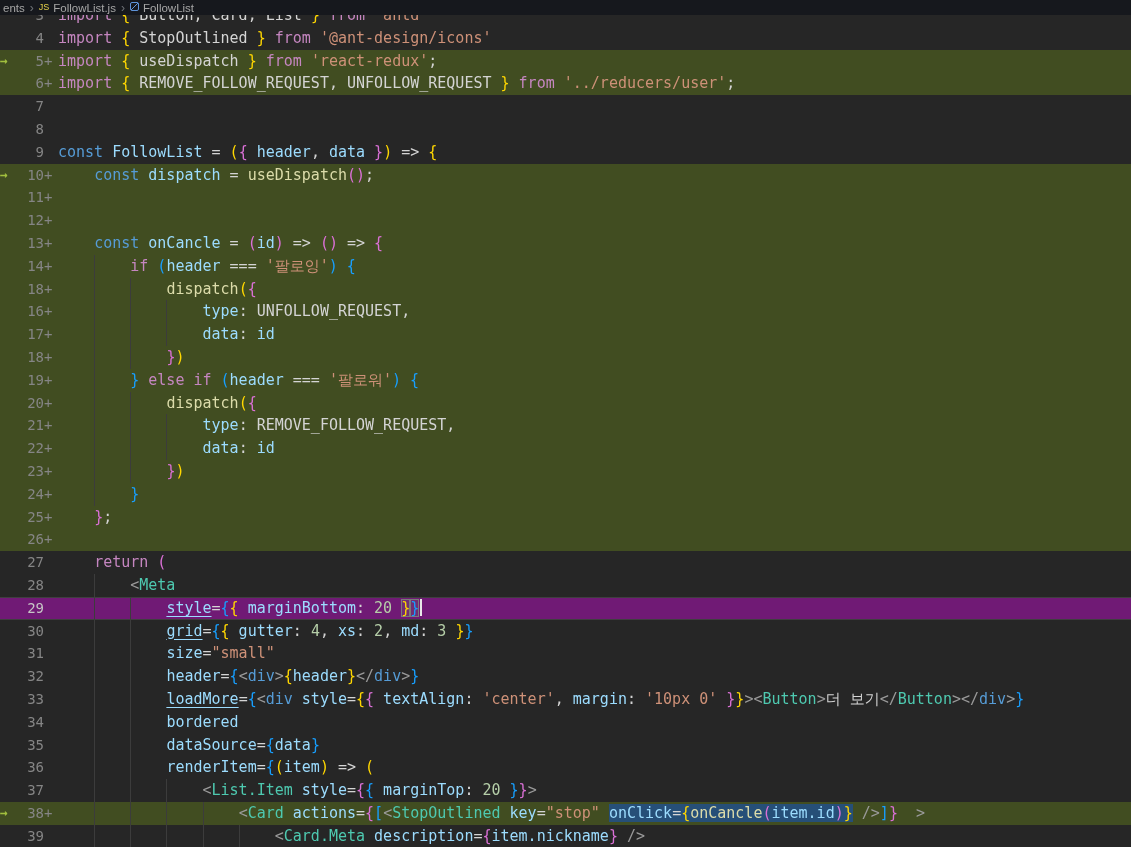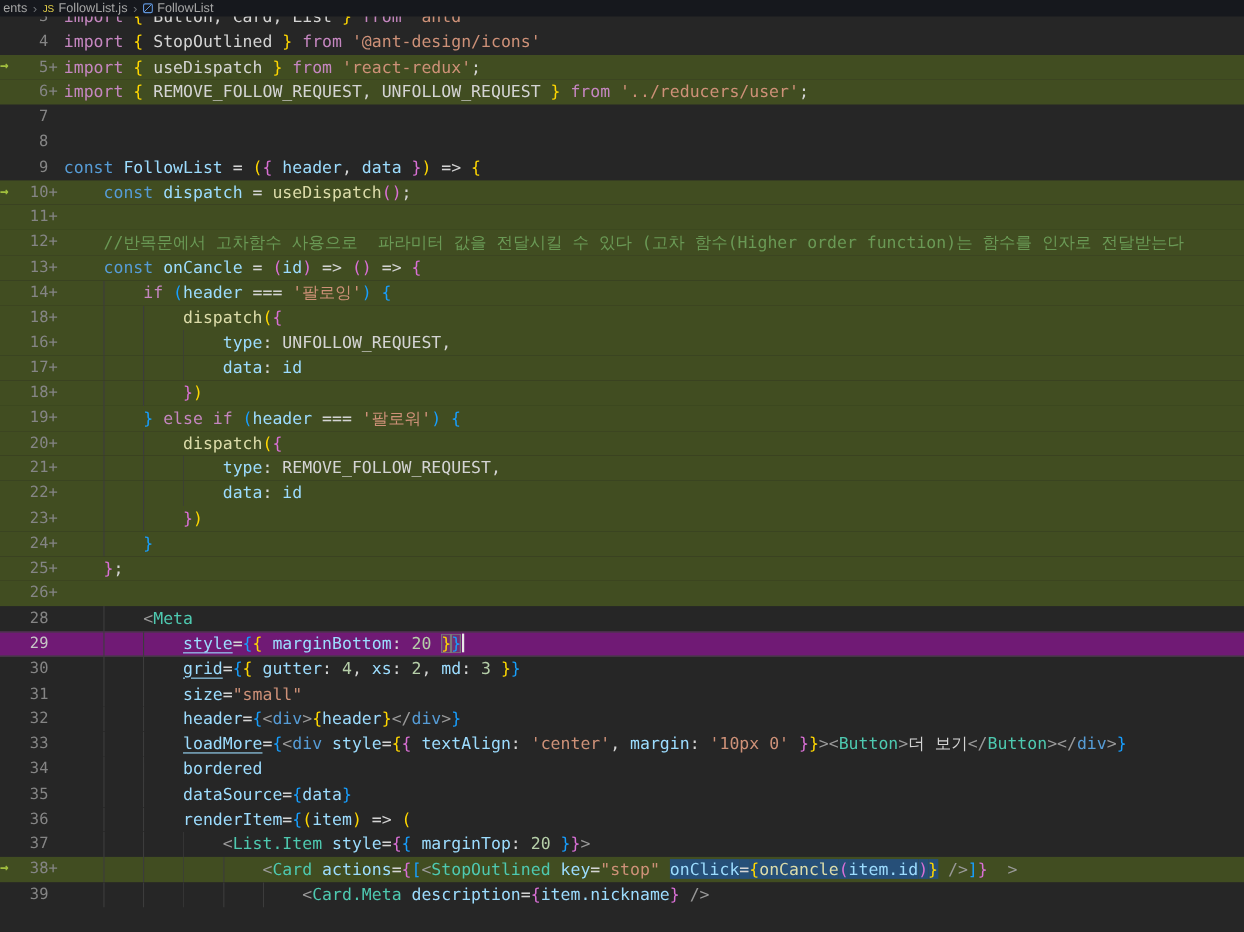--- a/index.html
+++ b/index.html
@@ -3,21 +3,21 @@
 <meta charset="utf-8">
 <style>
   html,body{margin:0;padding:0;}
   body{width:1131px;height:847px;overflow:hidden;background:var(--ui-editor_bg,#262626);}
   .screen{position:relative;width:1131px;height:847px;overflow:hidden;font-family:"DejaVu Sans Mono",monospace;}
 
   
   .breadcrumbs{position:absolute;top:0;left:0;right:0;height:15px;z-index:10;
     background:var(--ui-breadcrumb_bg,#16181d);display:flex;align-items:center;gap:4px;
     padding-left:3px;font-family:"Liberation Sans",sans-serif;font-size:11.5px;color:#a6a6a6;}
-  .bc-item{display:flex;align-items:center;gap:4px;cursor:pointer;}
+  .bc-item{display:flex;gap:4px;cursor:pointer;}
   .bc-sep{color:#6e7277;font-size:12px;margin:0 1px;}
   .js-icon{color:var(--ui-js_icon,#e8d44b);font-weight:normal;font-size:9px;letter-spacing:0;}
   .sym-icon{width:9px;height:9px;border:1.5px solid #5f93d8;border-radius:2px;display:inline-block;box-sizing:border-box;background:linear-gradient(135deg,transparent 45%,#5f93d8 45%,#5f93d8 55%,transparent 55%);}
 
   
   .editor{position:absolute;top:4px;left:0;right:0;}
   .line{display:flex;height:22.8px;line-height:22.8px;font-size:15px;white-space:pre;}
   .line.added{background:var(--ui-added_line_bg,#414d21);}
   .line.current{background:#701a75;box-shadow:inset 0 1px 0 var(--ui-current_line_border,#3f3f3f),inset 0 -1px 0 var(--ui-current_line_border,#3f3f3f);}
   .gutter{flex:0 0 53px;display:flex;align-items:center;color:var(--ui-line_number,#858585);font-size:14px;}
@@ -50,35 +50,36 @@
   <div class="editor">
       <div class="line"><div class="gutter"><span class="arrow"></span><span class="lnum">3</span><span class="plus"></span></div><div class="codeln"><span class="kw">import </span><span class="b0">{</span><span class="pl"> Button, Card, List </span><span class="b0">}</span><span class="pl"> </span><span class="kw">from</span><span class="pl"> </span><span class="sr">'antd'</span></div></div>
       <div class="line"><div class="gutter"><span class="arrow"></span><span class="lnum">4</span><span class="plus"></span></div><div class="codeln"><span class="kw">import </span><span class="b0">{</span><span class="pl"> StopOutlined </span><span class="b0">}</span><span class="pl"> </span><span class="kw">from</span><span class="pl"> </span><span class="sr">'@ant-design/icons'</span></div></div>
       <div class="line added"><div class="gutter"><span class="arrow">→</span><span class="lnum">5</span><span class="plus">+</span></div><div class="codeln"><span class="kw">import </span><span class="b0">{</span><span class="pl"> useDispatch </span><span class="b0">}</span><span class="pl"> </span><span class="kw">from</span><span class="pl"> </span><span class="sr">'react-redux'</span><span class="pl">;</span></div></div>
       <div class="line added"><div class="gutter"><span class="arrow"></span><span class="lnum">6</span><span class="plus">+</span></div><div class="codeln"><span class="kw">import </span><span class="b0">{</span><span class="pl"> REMOVE_FOLLOW_REQUEST, UNFOLLOW_REQUEST </span><span class="b0">}</span><span class="pl"> </span><span class="kw">from</span><span class="pl"> </span><span class="sr">'../reducers/user'</span><span class="pl">;</span></div></div>
       <div class="line"><div class="gutter"><span class="arrow"></span><span class="lnum">7</span><span class="plus"></span></div><div class="codeln"></div></div>
       <div class="line"><div class="gutter"><span class="arrow"></span><span class="lnum">8</span><span class="plus"></span></div><div class="codeln"></div></div>
       <div class="line"><div class="gutter"><span class="arrow"></span><span class="lnum">9</span><span class="plus"></span></div><div class="codeln"><span class="st">const </span><span class="vb">FollowList </span><span class="pl">= </span><span class="b0">(</span><span class="b1">{</span><span class="vb"> header</span><span class="pl">, </span><span class="vb">data </span><span class="b1">}</span><span class="b0">)</span><span class="pl"> =&gt; </span><span class="b0">{</span></div></div>
       <div class="line added"><div class="gutter"><span class="arrow">→</span><span class="lnum">10</span><span class="plus">+</span></div><div class="codeln"><span class="ich f">    </span><span class="st">const </span><span class="vb">dispatch </span><span class="pl">= </span><span class="fn">useDispatch</span><span class="b1">(</span><span class="b1">)</span><span class="pl">;</span></div></div>
       <div class="line added"><div class="gutter"><span class="arrow"></span><span class="lnum">11</span><span class="plus">+</span></div><div class="codeln"></div></div>
-      <div class="line added"><div class="gutter"><span class="arrow"></span><span class="lnum">12</span><span class="plus">+</span></div><div class="codeln"><span class="ich f">    </span><span class="cm">//반목문에서 고차함수 사용으로  파라미터 값을 전달시킬 수 있다 (고차 함수(Higher order function)는 함수를 인자로 전달받는다</span></div></div>
+      <div class="line added"><div class="gutter"><span class="arrow"></span><span class="lnum">12</span><span class="plus">+</span></div><div class="codeln"><span class="ich f">    </span></div></div>
       <div class="line added"><div class="gutter"><span class="arrow"></span><span class="lnum">13</span><span class="plus">+</span></div><div class="codeln"><span class="ich f">    </span><span class="st">const </span><span class="vb">onCancle </span><span class="pl">= </span><span class="b1">(</span><span class="vb">id</span><span class="b1">)</span><span class="pl"> =&gt; </span><span class="b1">(</span><span class="b1">)</span><span class="pl"> =&gt; </span><span class="b1">{</span></div></div>
       <div class="line added"><div class="gutter"><span class="arrow"></span><span class="lnum">14</span><span class="plus">+</span></div><div class="codeln"><span class="ich f">    </span><span class="ich">    </span><span class="kw">if </span><span class="b2">(</span><span class="vb">header </span><span class="pl">=== </span><span class="sr">'팔로잉'</span><span class="b2">)</span><span class="pl"> </span><span class="b2">{</span></div></div>
       <div class="line added"><div class="gutter"><span class="arrow"></span><span class="lnum">18</span><span class="plus">+</span></div><div class="codeln"><span class="ich f">    </span><span class="ich">    </span><span class="ich">    </span><span class="fn">dispatch</span><span class="b0">(</span><span class="b1">{</span></div></div>
       <div class="line added"><div class="gutter"><span class="arrow"></span><span class="lnum">16</span><span class="plus">+</span></div><div class="codeln"><span class="ich f">    </span><span class="ich">    </span><span class="ich">    </span><span class="ich">    </span><span class="vb">type</span><span class="pl">: </span><span class="pl">UNFOLLOW_REQUEST</span><span class="pl">,</span></div></div>
       <div class="line added"><div class="gutter"><span class="arrow"></span><span class="lnum">17</span><span class="plus">+</span></div><div class="codeln"><span class="ich f">    </span><span class="ich">    </span><span class="ich">    </span><span class="ich">    </span><span class="vb">data</span><span class="pl">: </span><span class="vb">id</span></div></div>
       <div class="line added"><div class="gutter"><span class="arrow"></span><span class="lnum">18</span><span class="plus">+</span></div><div class="codeln"><span class="ich f">    </span><span class="ich">    </span><span class="ich">    </span><span class="b1">}</span><span class="b0">)</span></div></div>
       <div class="line added"><div class="gutter"><span class="arrow"></span><span class="lnum">19</span><span class="plus">+</span></div><div class="codeln"><span class="ich f">    </span><span class="ich">    </span><span class="b2">}</span><span class="pl"> </span><span class="kw">else if </span><span class="b2">(</span><span class="vb">header </span><span class="pl">=== </span><span class="sr">'팔로워'</span><span class="b2">)</span><span class="pl"> </span><span class="b2">{</span></div></div>
       <div class="line added"><div class="gutter"><span class="arrow"></span><span class="lnum">20</span><span class="plus">+</span></div><div class="codeln"><span class="ich f">    </span><span class="ich">    </span><span class="ich">    </span><span class="fn">dispatch</span><span class="b0">(</span><span class="b1">{</span></div></div>
       <div class="line added"><div class="gutter"><span class="arrow"></span><span class="lnum">21</span><span class="plus">+</span></div><div class="codeln"><span class="ich f">    </span><span class="ich">    </span><span class="ich">    </span><span class="ich">    </span><span class="vb">type</span><span class="pl">: </span><span class="pl">REMOVE_FOLLOW_REQUEST</span><span class="pl">,</span></div></div>
       <div class="line added"><div class="gutter"><span class="arrow"></span><span class="lnum">22</span><span class="plus">+</span></div><div class="codeln"><span class="ich f">    </span><span class="ich">    </span><span class="ich">    </span><span class="ich">    </span><span class="vb">data</span><span class="pl">: </span><span class="vb">id</span></div></div>
       <div class="line added"><div class="gutter"><span class="arrow"></span><span class="lnum">23</span><span class="plus">+</span></div><div class="codeln"><span class="ich f">    </span><span class="ich">    </span><span class="ich">    </span><span class="b1">}</span><span class="b0">)</span></div></div>
       <div class="line added"><div class="gutter"><span class="arrow"></span><span class="lnum">24</span><span class="plus">+</span></div><div class="codeln"><span class="ich f">    </span><span class="ich">    </span><span class="b2">}</span></div></div>
       <div class="line added"><div class="gutter"><span class="arrow"></span><span class="lnum">25</span><span class="plus">+</span></div><div class="codeln"><span class="ich f">    </span><span class="b1">}</span><span class="pl">;</span></div></div>
       <div class="line added"><div class="gutter"><span class="arrow"></span><span class="lnum">26</span><span class="plus">+</span></div><div class="codeln"></div></div>
+      <div class="line"><div class="gutter"><span class="arrow"></span><span class="lnum">27</span><span class="plus"></span></div><div class="codeln"><span class="ich f">    </span><span class="kw">return </span><span class="b1">(</span></div></div>
       <div class="line"><div class="gutter"><span class="arrow"></span><span class="lnum">28</span><span class="plus"></span></div><div class="codeln"><span class="ich f">    </span><span class="ich">    </span><span class="ag">&lt;</span><span class="tg">Meta</span></div></div>
       <div class="line current"><div class="gutter"><span class="arrow"></span><span class="lnum">29</span><span class="plus"></span></div><div class="codeln"><span class="ich f">    </span><span class="ich">    </span><span class="ich">    </span><span class="vb u">style</span><span class="pl">=</span><span class="b2">{</span><span class="b0">{</span><span class="vb"> marginBottom</span><span class="pl">: </span><span class="nm">20</span><span class="pl"> </span><span class="b0 box">}</span><span class="b2 box cur">}</span><span class="cursor"></span></div></div>
       <div class="line"><div class="gutter"><span class="arrow"></span><span class="lnum">30</span><span class="plus"></span></div><div class="codeln"><span class="ich f">    </span><span class="ich">    </span><span class="ich">    </span><span class="vb u">grid</span><span class="pl">=</span><span class="b2">{</span><span class="b0">{</span><span class="vb"> gutter</span><span class="pl">: </span><span class="nm">4</span><span class="pl">, </span><span class="vb">xs</span><span class="pl">: </span><span class="nm">2</span><span class="pl">, </span><span class="vb">md</span><span class="pl">: </span><span class="nm">3</span><span class="pl"> </span><span class="b0">}</span><span class="b2">}</span></div></div>
       <div class="line"><div class="gutter"><span class="arrow"></span><span class="lnum">31</span><span class="plus"></span></div><div class="codeln"><span class="ich f">    </span><span class="ich">    </span><span class="ich">    </span><span class="vb">size</span><span class="pl">=</span><span class="sr">"small"</span></div></div>
       <div class="line"><div class="gutter"><span class="arrow"></span><span class="lnum">32</span><span class="plus"></span></div><div class="codeln"><span class="ich f">    </span><span class="ich">    </span><span class="ich">    </span><span class="vb">header</span><span class="pl">=</span><span class="b2">{</span><span class="ag">&lt;</span><span class="st">div</span><span class="ag">&gt;</span><span class="b0">{</span><span class="vb">header</span><span class="b0">}</span><span class="ag">&lt;/</span><span class="st">div</span><span class="ag">&gt;</span><span class="b2">}</span></div></div>
       <div class="line"><div class="gutter"><span class="arrow"></span><span class="lnum">33</span><span class="plus"></span></div><div class="codeln"><span class="ich f">    </span><span class="ich">    </span><span class="ich">    </span><span class="vb u">loadMore</span><span class="pl">=</span><span class="b2">{</span><span class="ag">&lt;</span><span class="st">div </span><span class="vb">style</span><span class="pl">=</span><span class="b0">{</span><span class="b1">{</span><span class="vb"> textAlign</span><span class="pl">: </span><span class="sr">'center'</span><span class="pl">, </span><span class="vb">margin</span><span class="pl">: </span><span class="sr">'10px 0'</span><span class="pl"> </span><span class="b1">}</span><span class="b0">}</span><span class="ag">&gt;</span><span class="ag">&lt;</span><span class="tg">Button</span><span class="ag">&gt;</span><span class="pl">더 보기</span><span class="ag">&lt;/</span><span class="tg">Button</span><span class="ag">&gt;</span><span class="ag">&lt;/</span><span class="st">div</span><span class="ag">&gt;</span><span class="b2">}</span></div></div>
       <div class="line"><div class="gutter"><span class="arrow"></span><span class="lnum">34</span><span class="plus"></span></div><div class="codeln"><span class="ich f">    </span><span class="ich">    </span><span class="ich">    </span><span class="vb">bordered</span></div></div>
       <div class="line"><div class="gutter"><span class="arrow"></span><span class="lnum">35</span><span class="plus"></span></div><div class="codeln"><span class="ich f">    </span><span class="ich">    </span><span class="ich">    </span><span class="vb">dataSource</span><span class="pl">=</span><span class="b2">{</span><span class="vb">data</span><span class="b2">}</span></div></div>
       <div class="line"><div class="gutter"><span class="arrow"></span><span class="lnum">36</span><span class="plus"></span></div><div class="codeln"><span class="ich f">    </span><span class="ich">    </span><span class="ich">    </span><span class="vb">renderItem</span><span class="pl">=</span><span class="b2">{</span><span class="b0">(</span><span class="vb">item</span><span class="b0">)</span><span class="pl"> =&gt; </span><span class="b0">(</span></div></div>
       <div class="line"><div class="gutter"><span class="arrow"></span><span class="lnum">37</span><span class="plus"></span></div><div class="codeln"><span class="ich f">    </span><span class="ich">    </span><span class="ich">    </span><span class="ich">    </span><span class="ag">&lt;</span><span class="tg">List.Item </span><span class="vb">style</span><span class="pl">=</span><span class="b1">{</span><span class="b2">{</span><span class="vb"> marginTop</span><span class="pl">: </span><span class="nm">20</span><span class="pl"> </span><span class="b2">}</span><span class="b1">}</span><span class="ag">&gt;</span></div></div>

